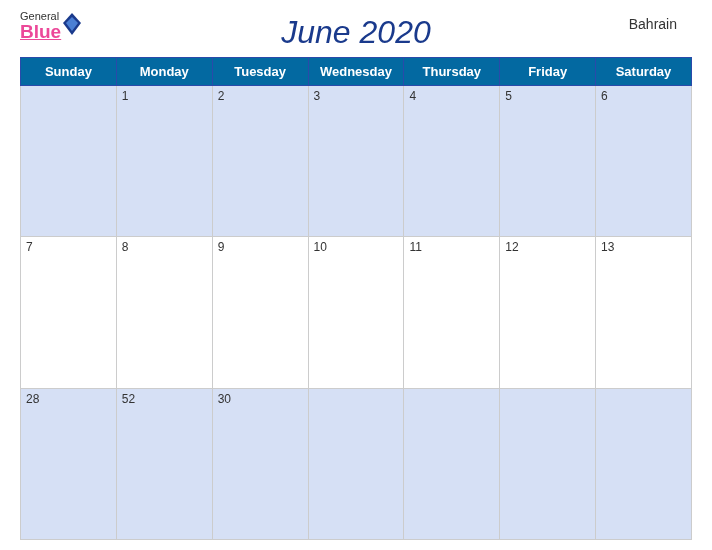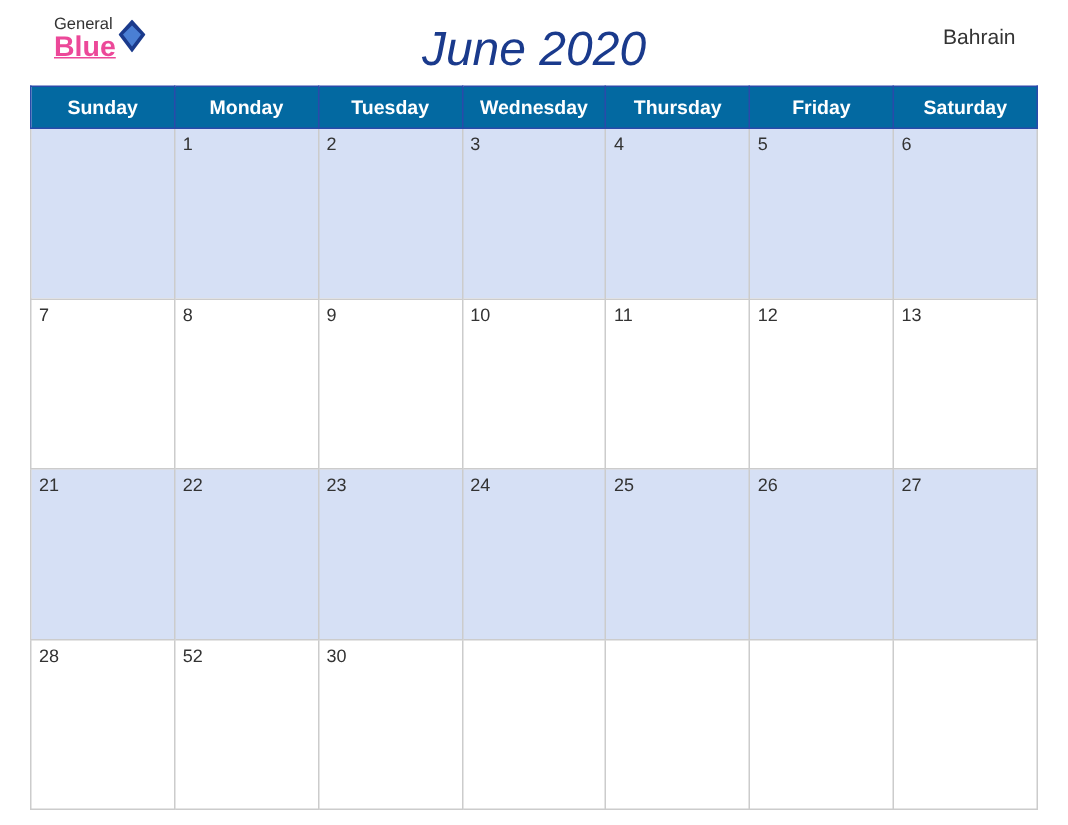--- a/index.html
+++ b/index.html
@@ -20,21 +20,21 @@
       display: flex;
       align-items: center;
       justify-content: center;
       position: relative;
       margin-bottom: 6px;
       padding-top: 4px;
     }
 
     .logo {
       position: absolute;
-      left: 16px;
+      left: 0;
       top: 0;
       display: flex;
       flex-direction: column;
       align-items: flex-start;
       line-height: 1.1;
     }
 
     .logo-general {
       font-size: 11px;
       color: #333;
@@ -165,29 +165,20 @@
       <tr>
         <td><span class="day-num">7</span></td>
         <td><span class="day-num">8</span></td>
         <td><span class="day-num">9</span></td>
         <td><span class="day-num">10</span></td>
         <td><span class="day-num">11</span></td>
         <td><span class="day-num">12</span></td>
         <td><span class="day-num">13</span></td>
       </tr>
       <tr>
-        <td><span class="day-num">21</span></td>
-        <td><span class="day-num">22</span></td>
-        <td><span class="day-num">23</span></td>
-        <td><span class="day-num">24</span></td>
-        <td><span class="day-num">25</span></td>
-        <td><span class="day-num">26</span></td>
-        <td><span class="day-num">27</span></td>
-      </tr>
-      <tr>
         <td><span class="day-num">28</span></td>
         <td><span class="day-num">52</span></td>
         <td><span class="day-num">30</span></td>
         <td></td>
         <td></td>
         <td></td>
         <td></td>
       </tr>
     </tbody>
 </table>

